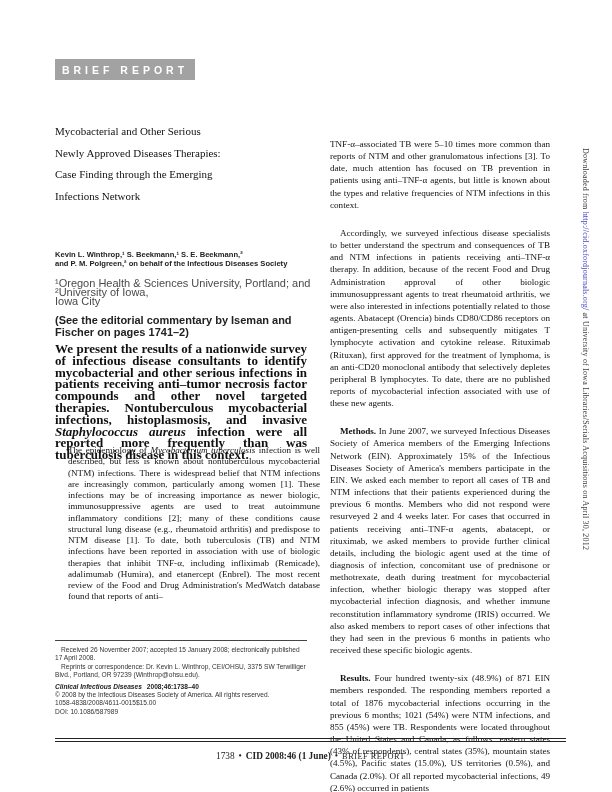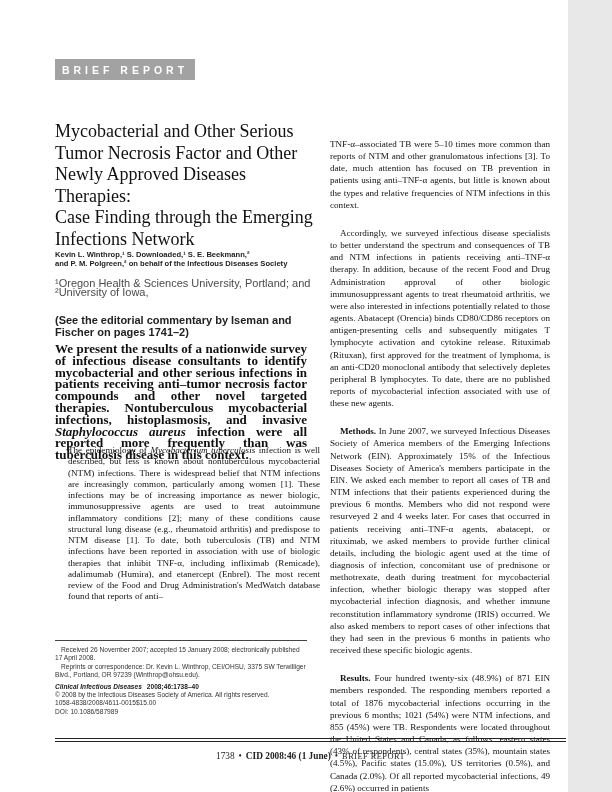--- a/index.html
+++ b/index.html
@@ -1,25 +1,25 @@
 <!DOCTYPE html>
 <html><head>
 <meta charset="utf-8">
 <style>
   html,body{margin:0;padding:0;background:#e8e8e8;}
-  #page{position:relative;width:568px;height:792px;background:#ffffff;overflow:hidden;
+  #page{position:relative;width:612px;height:792px;background:#ffffff;overflow:hidden;
         font-family:"Liberation Serif",serif;color:#1a1a1a;}
   
   .report-box{position:absolute;left:55px;top:59px;width:140px;height:21px;
     background:#a2a2a2;display:flex;align-items:center;justify-content:center;}
   .report-box span{font-family:"Liberation Sans",sans-serif;font-weight:bold;
     font-size:10.5px;letter-spacing:4px;color:#ffffff;white-space:nowrap;}
   
   .title{position:absolute;left:55px;top:121px;width:262px;
-    font-size:18px;line-height:21.6px;color:#111;}
+    font-size:11px;line-height:21.6px;color:#111;}
   
   .authors{position:absolute;left:55px;top:250px;width:262px;
     font-family:"Liberation Sans",sans-serif;font-weight:bold;font-size:7.6px;line-height:9.2px;color:#222;}
   .affils{position:absolute;left:55px;top:279px;width:262px;
     font-family:"Liberation Sans",sans-serif;font-size:11px;line-height:8.8px;color:#4a4a4a;}
   .editorial{position:absolute;left:55px;top:314px;width:262px;
     font-family:"Liberation Sans",sans-serif;font-weight:bold;font-size:11px;color:#222;}
   
   .abstract{position:absolute;left:55px;top:343px;width:252px;
     font-size:13px;line-height:11.8px;font-weight:bold;text-align:justify;color:#111;}
@@ -56,33 +56,33 @@
 <body>
 
 <div id="page">
 
   <div class="report-box">
     <span>BRIEF REPORT</span>
   </div>
 
   <div class="title">
     <div>Mycobacterial and Other Serious</div>
-    <div>Tumor Necrosis Factor and Other</div>
     <div>Newly Approved Diseases Therapies:</div>
     <div>Case Finding through the Emerging</div>
     <div>Infections Network</div>
   </div>
 
   <div class="authors">
-    <div>Kevin L. Winthrop,¹ S. Downloaded,¹ S. E. Beekmann,²</div>
+    <div>Kevin L. Winthrop,¹ S. Beekmann,¹ S. E. Beekmann,²</div>
     <div>and P. M. Polgreen,² on behalf of the Infectious Diseases Society</div>
   </div>
 
   <div class="affils">
     <div>¹Oregon Health &amp; Sciences University, Portland; and ²University of Iowa,</div>
+    <div>Iowa City</div>
   </div>
 
   <div class="editorial">(See the editorial commentary by Iseman and Fischer on pages 1741–2)</div>
 
   <div class="abstract">
     <span>We present the results of a nationwide survey of infectious disease consultants to identify mycobacterial and other serious infections in patients receiving anti–tumor necrosis factor compounds and other novel targeted therapies. Nontuberculous mycobacterial infections, histoplasmosis, and invasive </span><span class="ital">Staphylococcus aureus</span><span> infection were all reported more frequently than was tuberculosis disease in this context.</span>
   </div>
 
   <div class="leftbody">
     <span>The epidemiology of </span><span class="ital">Mycobacterium tuberculosis</span><span> infection is well described, but less is known about nontuberculous mycobacterial (NTM) infections. There is widespread belief that NTM infections are increasingly common, particularly among women [1]. These infections may be of increasing importance as newer biologic, immunosuppressive agents are used to treat autoimmune inflammatory conditions [2]; many of these conditions cause structural lung disease (e.g., rheumatoid arthritis) and predispose to NTM disease [1]. To date, both tuberculosis (TB) and NTM infections have been reported in association with use of biologic therapies that inhibit TNF-α, including infliximab (Remicade), adalimumab (Humira), and etanercept (Enbrel). The most recent review of the Food and Drug Administration's MedWatch database found that reports of anti–</span>

